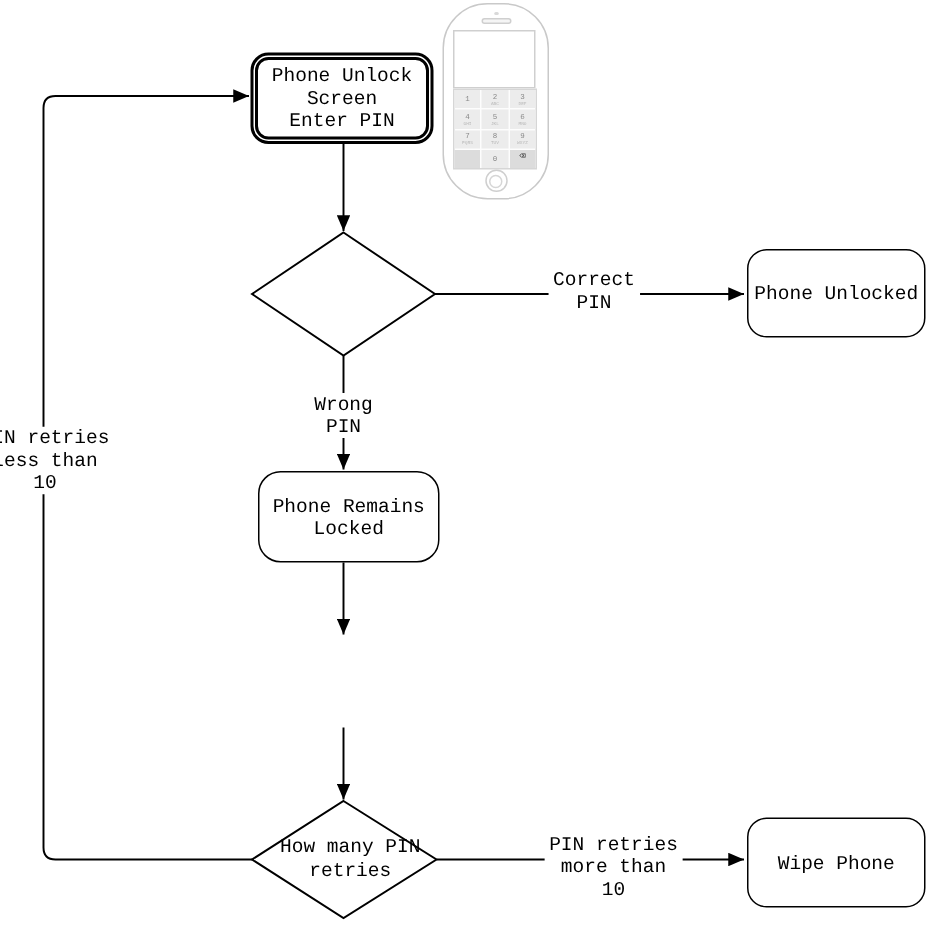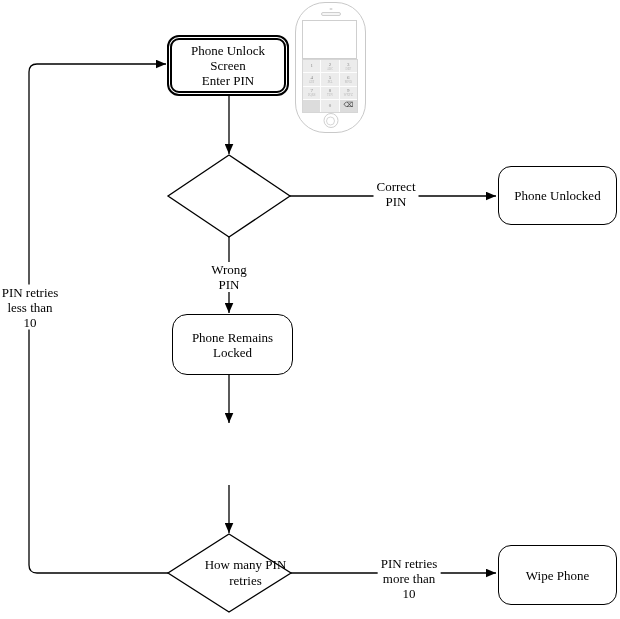--- a/index.html
+++ b/index.html
@@ -1,21 +1,21 @@
 <!DOCTYPE html>
 <html><head>
 <meta charset="utf-8">
 <style>
   html, body { margin: 0; padding: 0; background: #fff; }
   .stage {
     position: relative;
     width: 620px;
     height: 619px;
     background: #ffffff;
-    font-family: Liberation Serif, serif;
+    font-family: Liberation Mono, monospace;
     color: #000;
     overflow: hidden;
   }
   svg.connectors {
     position: absolute;
     left: 0; top: 0;
     width: 620px; height: 619px;
     z-index: 1;
   }
   .node {
@@ -48,21 +48,21 @@
     display: flex;
     align-items: center;
     justify-content: center;
     text-align: center;
     font-size: 13px;
     line-height: 16px;
     white-space: pre-line;
     background: transparent;
   }
   .diamond-text.d1 { left: 168px; top: 155px; width: 122px; height: 82px; }
-  .diamond-text.d2 { left: 184px; top: 534px; width: 123px; height: 78px; }
+  .diamond-text.d2 { left: 172px; top: 534px; width: 123px; height: 78px; }
   .edge-label {
     position: absolute;
     z-index: 2;
     transform: translate(-50%, -50%);
     background: #fff;
     text-align: center;
     font-size: 13px;
     line-height: 15px;
     white-space: pre-line;
     padding: 0 3px;

